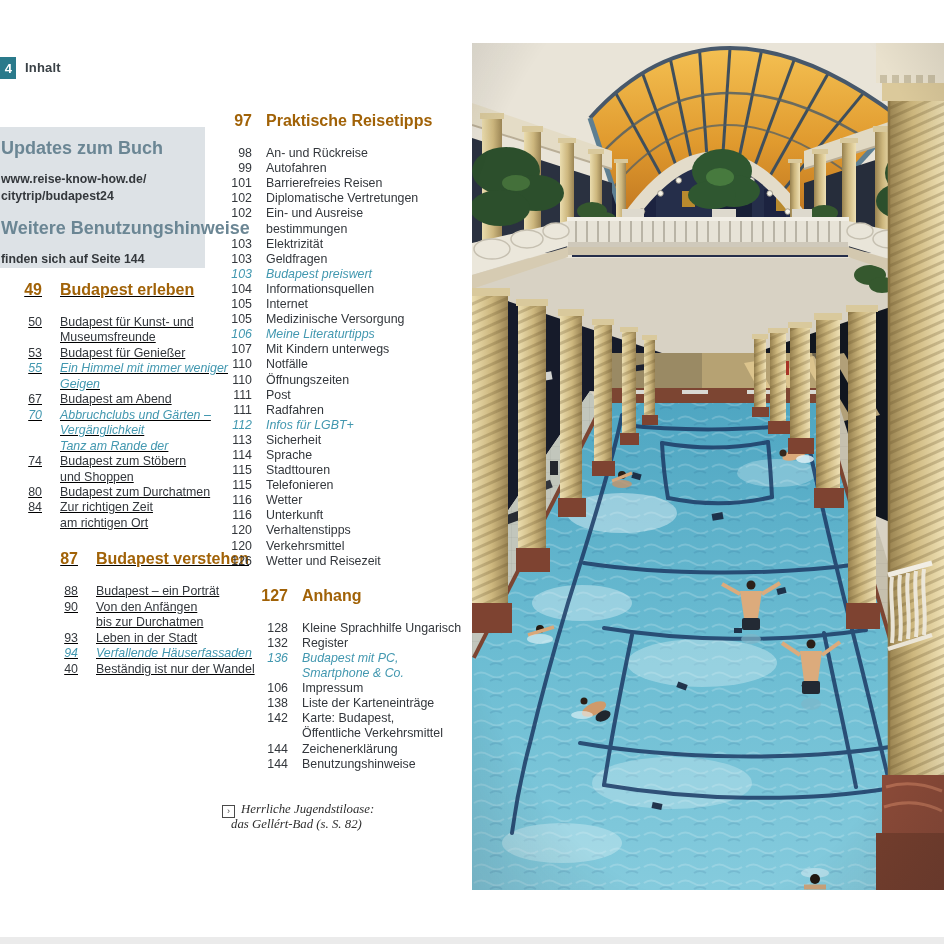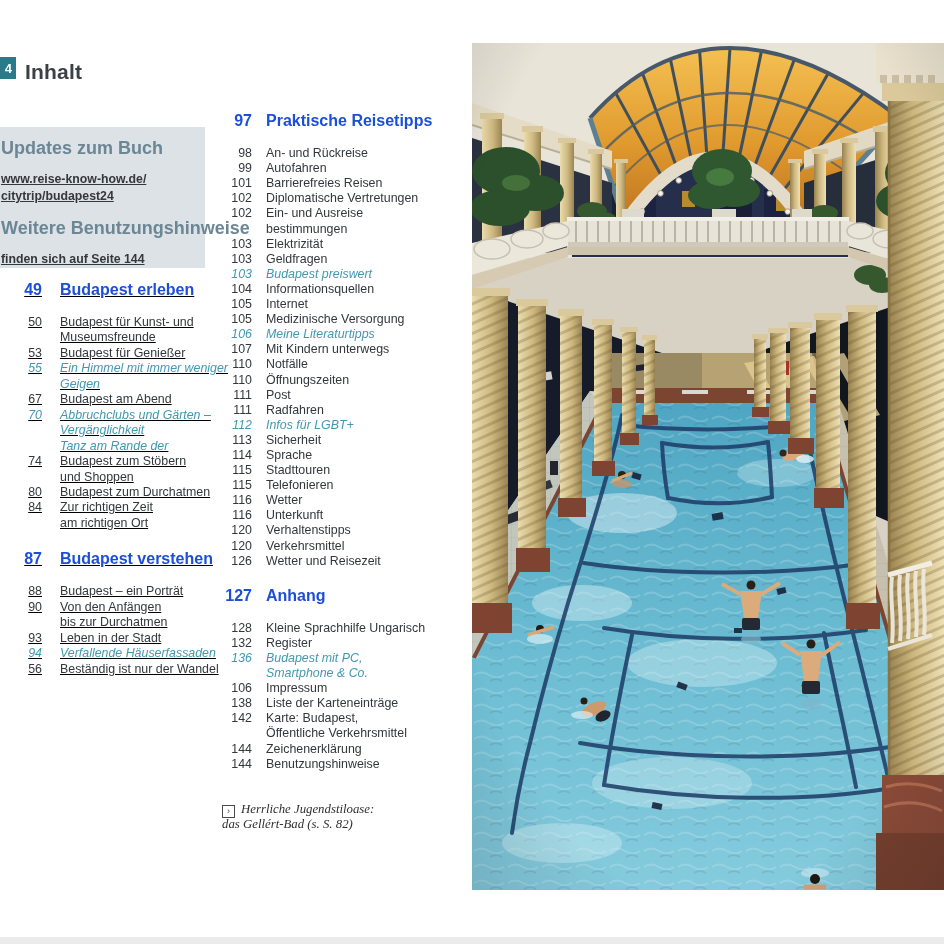--- a/index.html
+++ b/index.html
@@ -4,51 +4,51 @@
 <style>
   html,body{margin:0;padding:0;}
   body{width:944px;height:944px;background:#ffffff;position:relative;overflow:hidden;
        font-family:"Liberation Sans",sans-serif;-webkit-font-smoothing:antialiased;}
   .abs{position:absolute;}
 
   
   .pagenum-box{left:-7px;top:57px;width:23px;height:22px;background:#2a7a8b;color:#fff;
     font-weight:bold;font-size:13px;display:flex;align-items:center;justify-content:flex-end;
     padding-right:4px;box-sizing:border-box;}
-  .page-title{left:25px;top:60px;font-size:21px;font-weight:bold;color:#3a4146;letter-spacing:.2px;}
+  .page-title{left:25px;top:60px;font-size:13px;font-weight:bold;color:#3a4146;letter-spacing:.2px;}
 
   
   .info-box{left:-16px;top:127px;width:221px;height:141px;background:#dde2e6;
     box-sizing:border-box;padding:11px 8px 8px 17px;}
   .info-h{font-size:18px;font-weight:bold;color:#6b8694;white-space:nowrap;}
-  .info-t{font-size:12.3px;font-weight:bold;color:#34383c;white-space:nowrap;line-height:17px;text-decoration:underline;}
+  .info-t{font-size:12.3px;font-weight:bold;color:#34383c;white-space:nowrap;line-height:17px;}
   .info-box .gap1{height:12px;} .info-box .gap2{height:13px;} .info-box .gap3{height:12px;}
 
   
   .toc-col{position:absolute;width:240px;}
   #toc-col-0{left:0;top:281px;text-decoration:underline;}
   #toc-col-1{left:222px;top:113px;}
-  .toc-section + .toc-section{margin-top:19px;}
+  .toc-section + .toc-section{margin-top:19px;margin-left:36px;}
   .toc-row{display:flex;line-height:15.45px;font-size:12.4px;color:#33373c;}
   #toc-col-1 .toc-row{line-height:15.1px;}
   .toc-num{width:42px;text-align:right;flex:none;}
   .toc-text{margin-left:18px;white-space:nowrap;}
   #toc-col-1 .toc-num{width:30px;}
   #toc-col-1 .toc-text{margin-left:14px;}
-  .toc-heading{font-weight:bold;font-size:16px;line-height:18px;color:#1d4ed8;margin-bottom:16px;}
+  .toc-heading{font-weight:bold;font-size:16px;line-height:18px;color:#a16207;margin-bottom:16px;}
   #toc-col-1 .toc-heading{margin-bottom:18px;}
   .hl{color:#4398b0;font-style:italic;}
 
   
   .caption{left:222px;top:802px;width:240px;font-family:"Liberation Serif","DejaVu Serif",serif;
     font-style:italic;font-size:12.8px;line-height:14px;color:#2e2e2e;}
   .cap-icon{display:inline-flex;align-items:center;justify-content:center;width:11px;height:11px;
     border:1.2px solid #4a4a4a;font-size:9px;font-style:normal;margin-right:6px;color:#4a4a4a;
     position:relative;top:1px;font-family:"Liberation Sans",sans-serif;}
-  .caption .l2{margin-left:0;}
+  .caption .l2{margin-left:9px;}
 
   
   .photo{left:472px;top:43px;width:472px;height:847px;overflow:hidden;}
   .photo svg{display:block;}
 
   .bottom-strip{left:0;top:937px;width:944px;height:7px;background:#e7e7e7;opacity:.85;}
 </style>
 </head>
 <body>
 
@@ -150,21 +150,21 @@
       </div>
       <div class="toc-row">
         <span class="toc-num">93</span>
         <span class="toc-text">Leben in der Stadt</span>
       </div>
       <div class="toc-row hl">
         <span class="toc-num">94</span>
         <span class="toc-text">Verfallende Häuserfassaden</span>
       </div>
       <div class="toc-row">
-        <span class="toc-num">56</span>
+        <span class="toc-num">40</span>
         <span class="toc-text">Beständig ist nur der Wandel</span>
       </div>
     </div>
   </div>
 <div class="toc-col" id="toc-col-1">
     <div class="toc-section">
       <div class="toc-row toc-heading">
         <span class="toc-num">97</span>
         <span class="toc-text">Praktische Reisetipps</span>
       </div>

